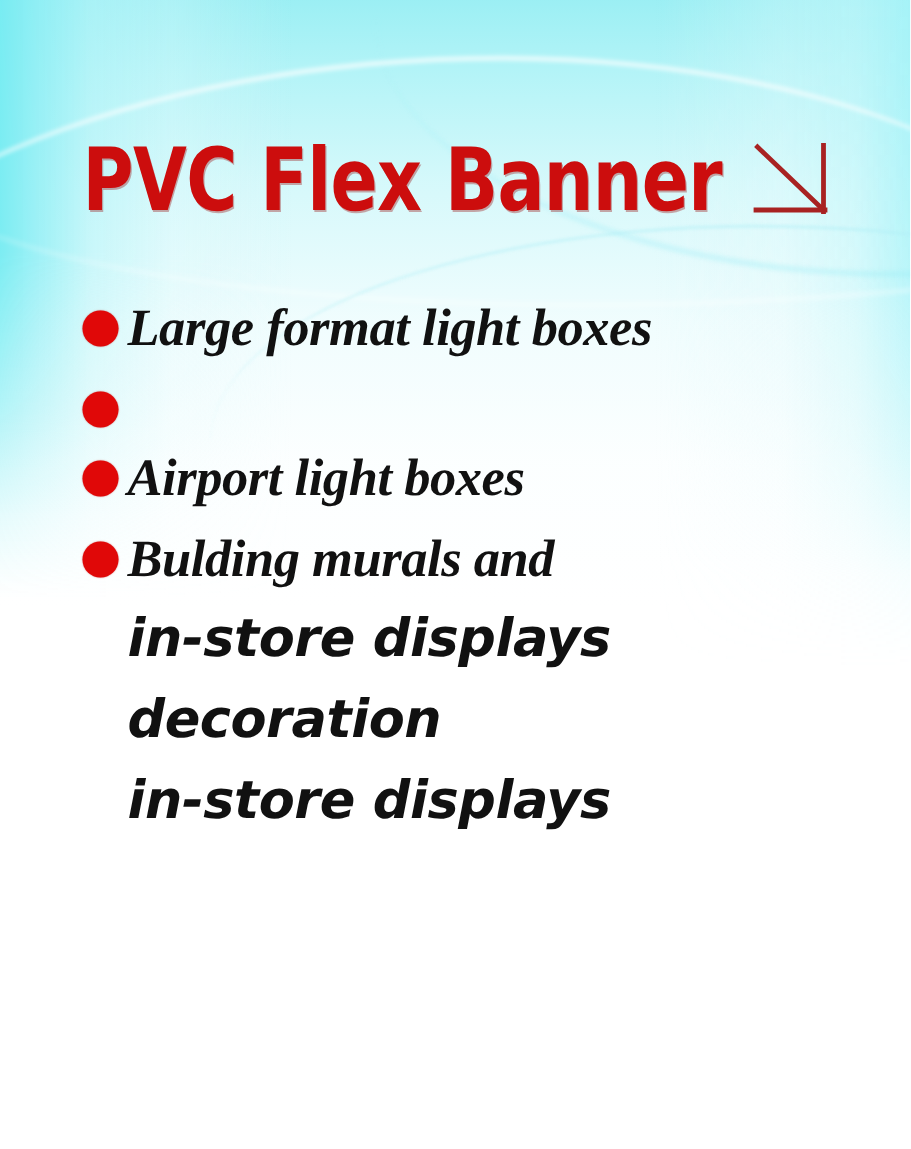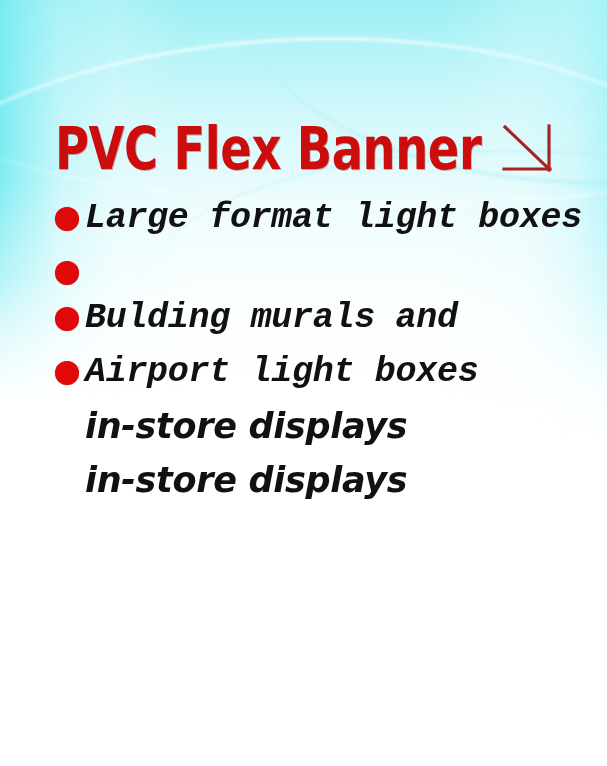--- a/index.html
+++ b/index.html
@@ -112,21 +112,20 @@
 
   
 
   .title-row {
     position: absolute;
     left: 55px;
     top: 92px;
     display: flex;
     align-items: center;
     gap: 14px;
-    margin-top: 29px;
   }
 
   .title-text {
     font-family: "DejaVu Sans", sans-serif;
     font-weight: 700;
     font-size: 58px;
     line-height: 56px;
     letter-spacing: -0.5px;
     color: #cc0d0d;
     white-space: nowrap;
@@ -162,21 +161,21 @@
     width: 24px;
     height: 24px;
     border-radius: 50%;
     background: #e00808;
     margin-top: 9px;
     margin-right: 6px;
     box-shadow: 0 0 1px rgba(190,0,0,0.6);
   }
 
   .bullet-text {
-    font-family: Liberation Mono, monospace;
+    font-family: Liberation Serif, serif;
     font-weight: 700;
     font-style: italic;
     font-size: 35px;
     line-height: 41px;
     color: #111111;
     letter-spacing: -0.3px;
     white-space: nowrap;
   }
 
   .cont-row {
@@ -231,32 +230,36 @@
       <span class="bullet-dot"></span>
       <span class="bullet-text">Large format light boxes</span>
     </div>
 
     <div class="bullet-row">
       <span class="bullet-dot"></span>
     </div>
 
     <div class="bullet-row">
       <span class="bullet-dot"></span>
+      <span class="bullet-text">Airport light boxes</span>
+    </div>
+
+    <div class="bullet-row">
+      <span class="bullet-dot"></span>
       <span class="bullet-text">Bulding murals and</span>
-    </div>
-
-    <div class="bullet-row">
-      <span class="bullet-dot"></span>
-      <span class="bullet-text">Airport light boxes</span>
     </div>
     <div class="cont-row">
       <span class="cont-spacer"></span>
       <span class="cont-text">in-store displays</span>
     </div>
 
+    <div class="cont-row">
+      <span class="cont-spacer"></span>
+      <span class="cont-text">decoration</span>
+    </div>
 
     <div class="cont-row">
       <span class="cont-spacer"></span>
       <span class="cont-text">in-store displays</span>
     </div>
 
   </div>
 </div>
 
 </body></html>

